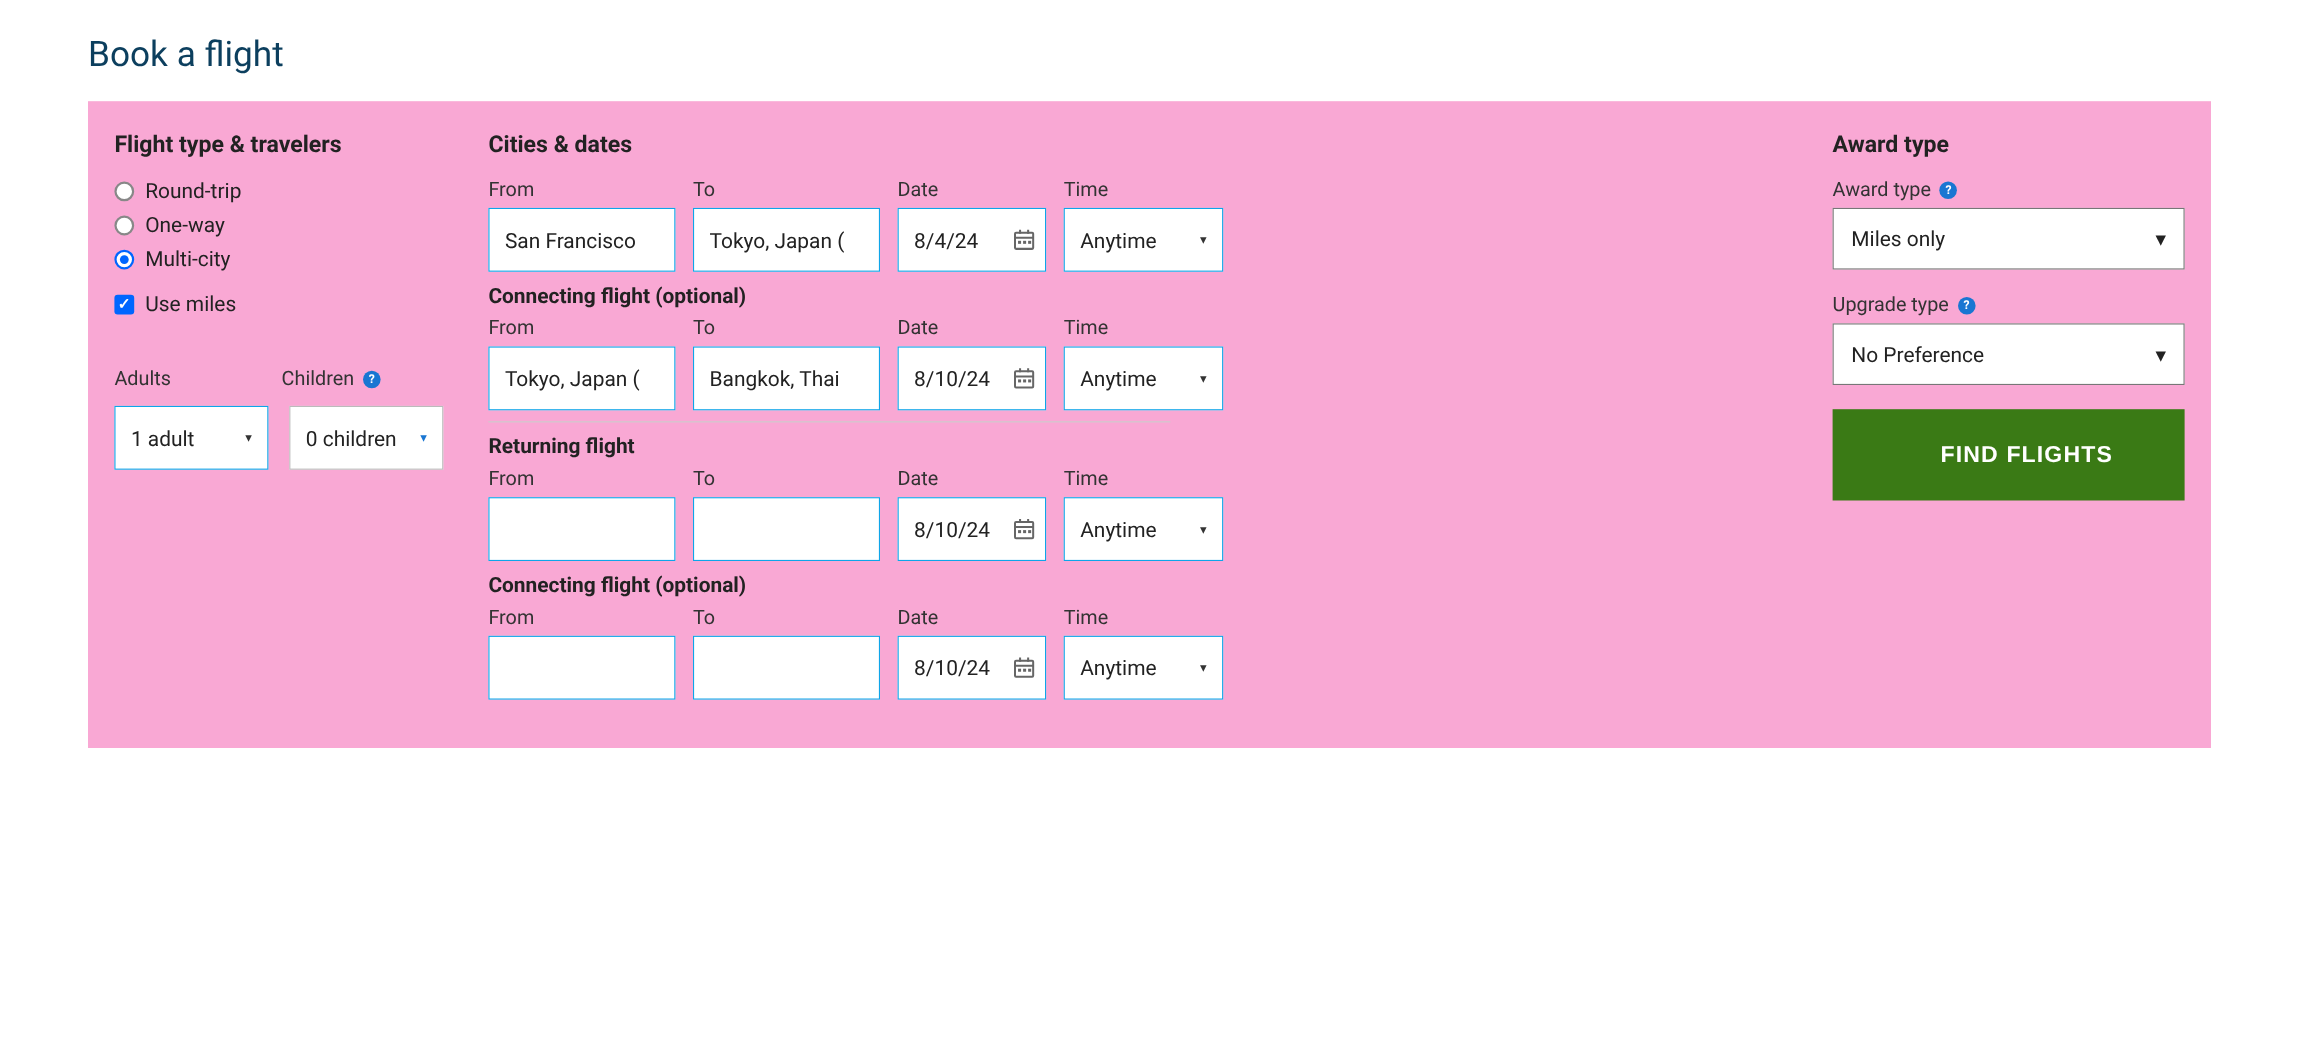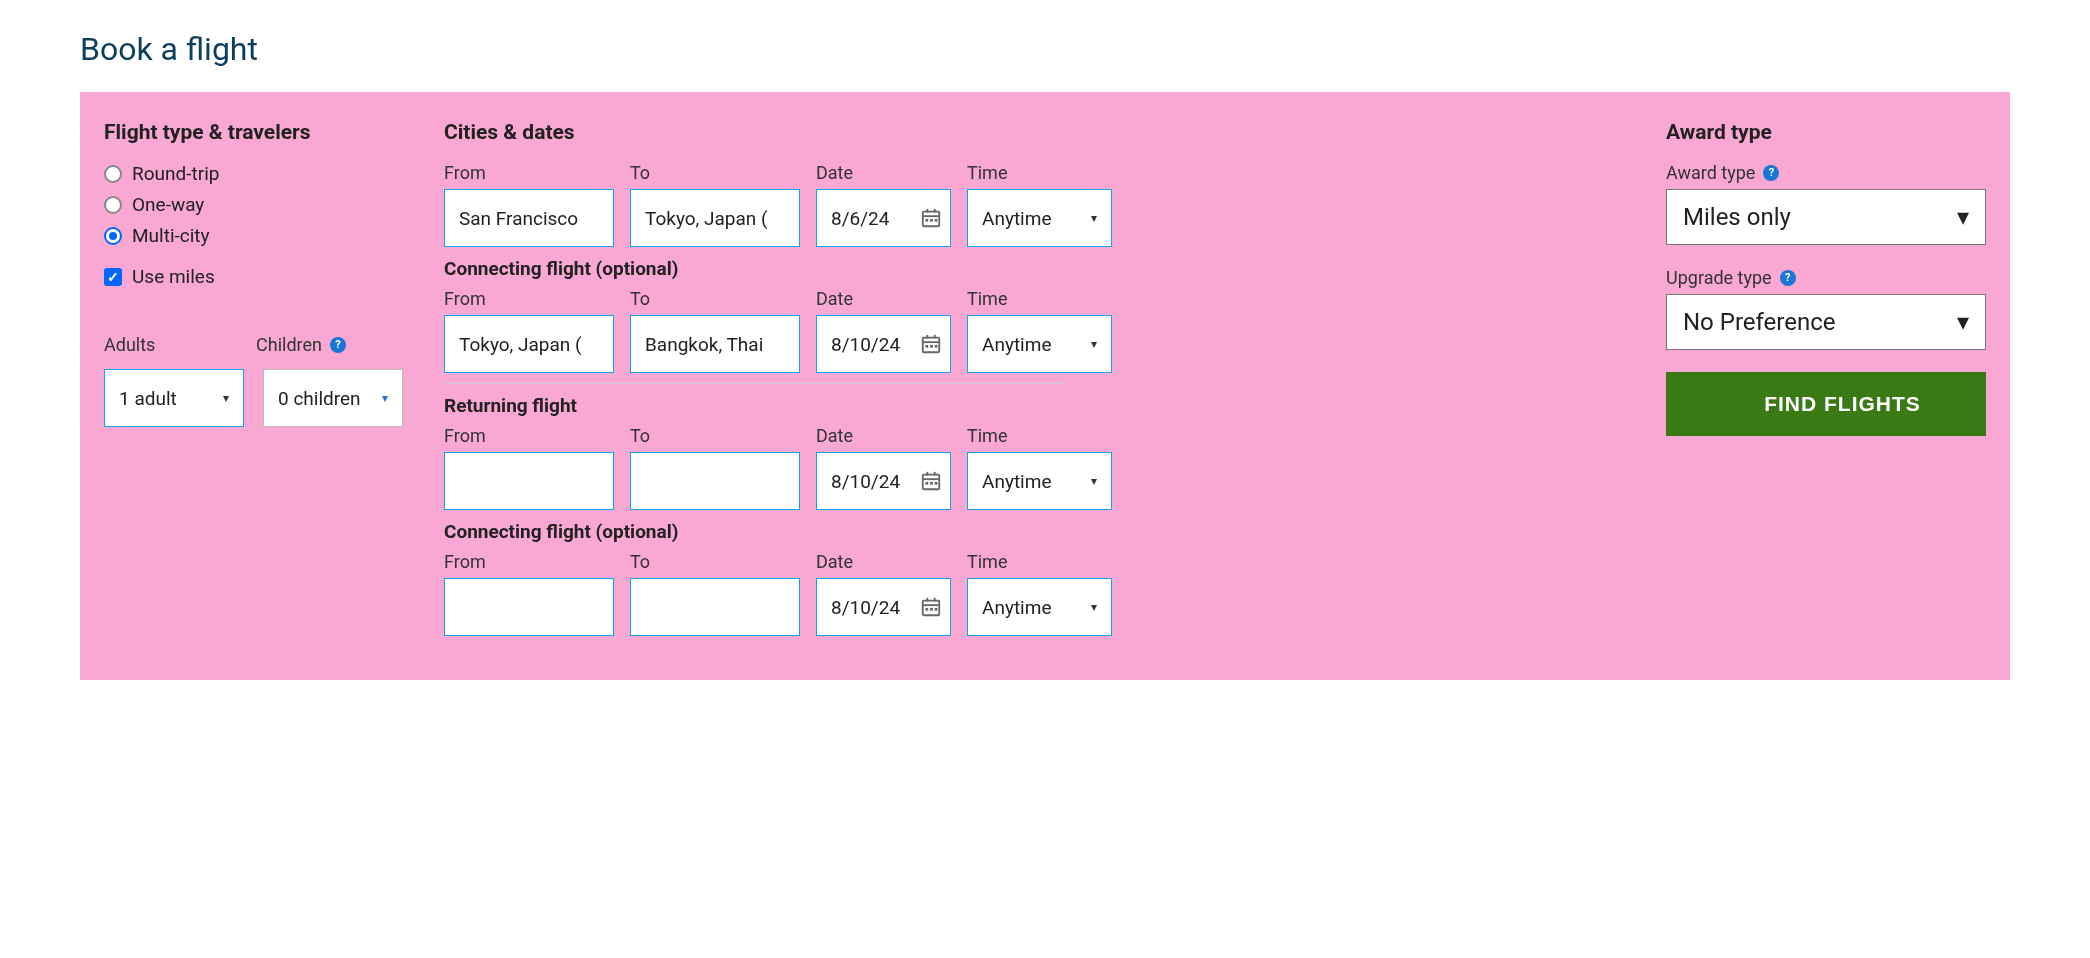--- a/index.html
+++ b/index.html
@@ -131,30 +131,30 @@
     border: none;
     border-bottom: 1px solid #ccc;
     margin: 4px 0 10px 0;
     width: 620px;
   }
 
   .big-select {
     height: 56px;
     background:#fff;
     border:1px solid #777;
-    font-size: 24px;
+    font-size: 19px;
     display:flex; align-items:center; justify-content:space-between;
     padding: 0 16px;
     width: 100%;
     margin-bottom: 22px;
   }
 
   .find-btn {
     width: 100%;
-    height: 64px;
+    height: 83px;
     background: #3a7a15;
     color: #fff;
     border: none;
     font-size: 21px;
     font-weight: 700;
     letter-spacing: 1px;
     cursor: pointer;
     padding-left: 39px;
   }
 
@@ -224,21 +224,21 @@
         </div>
         <div class="field to">
           <div class="field-label">To</div>
           <div class="text-input">
               <span>Tokyo, Japan (</span>
             </div>
         </div>
         <div class="field date">
           <div class="field-label">Date</div>
           <div class="date-input">
-            <span>8/6/24</span>
+            <span>8/4/24</span>
             <span class="cal-icon">
               <svg width="22" height="22" viewBox="0 0 24 24" fill="none" stroke="#666" stroke-width="2">
                   <rect x="3" y="5" width="18" height="16" rx="1"></rect>
                   <line x1="3" y1="10" x2="21" y2="10"></line>
                   <line x1="8" y1="2" x2="8" y2="6"></line>
                   <line x1="16" y1="2" x2="16" y2="6"></line>
                   <rect x="6" y="13" width="3" height="3" fill="#666" stroke="none"></rect>
                   <rect x="11" y="13" width="3" height="3" fill="#666" stroke="none"></rect>
                   <rect x="16" y="13" width="3" height="3" fill="#666" stroke="none"></rect>
                 </svg>

